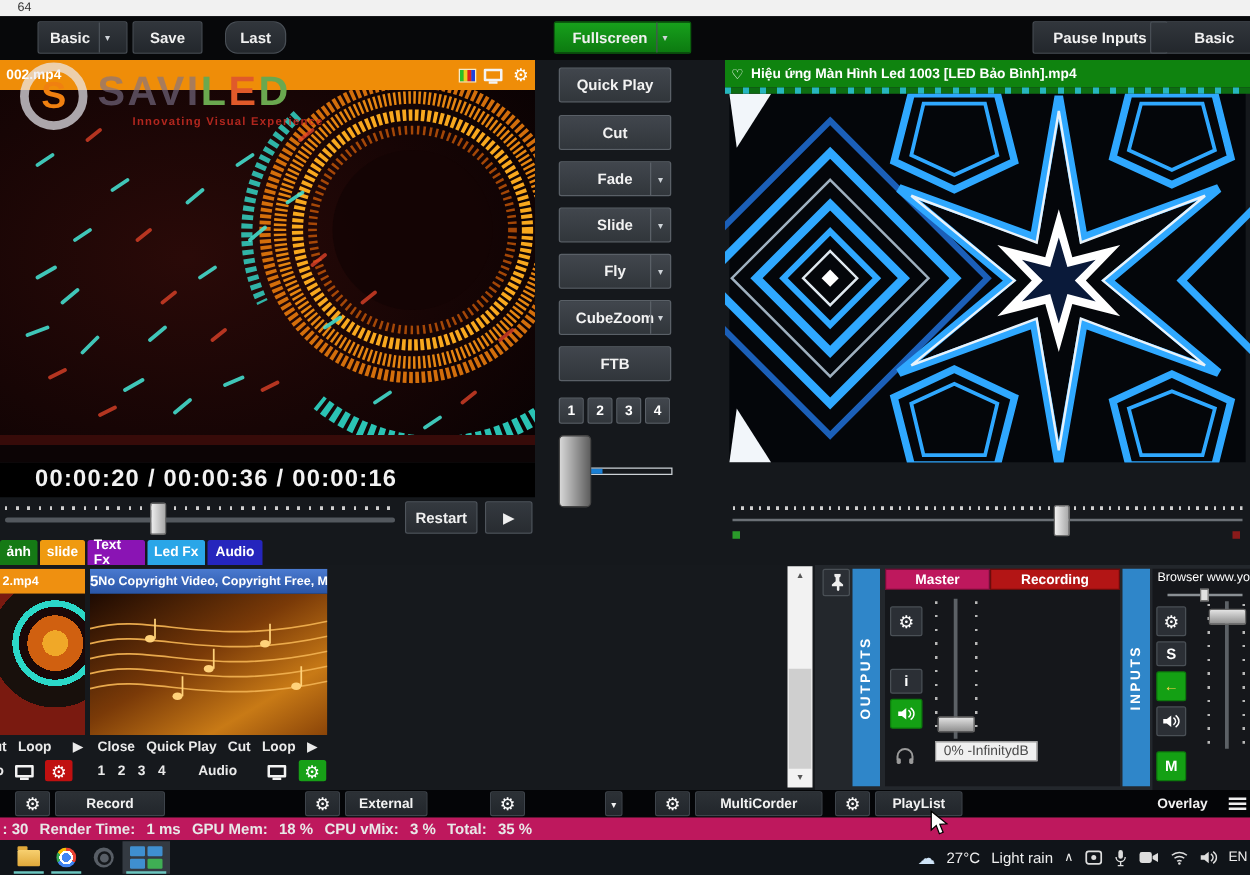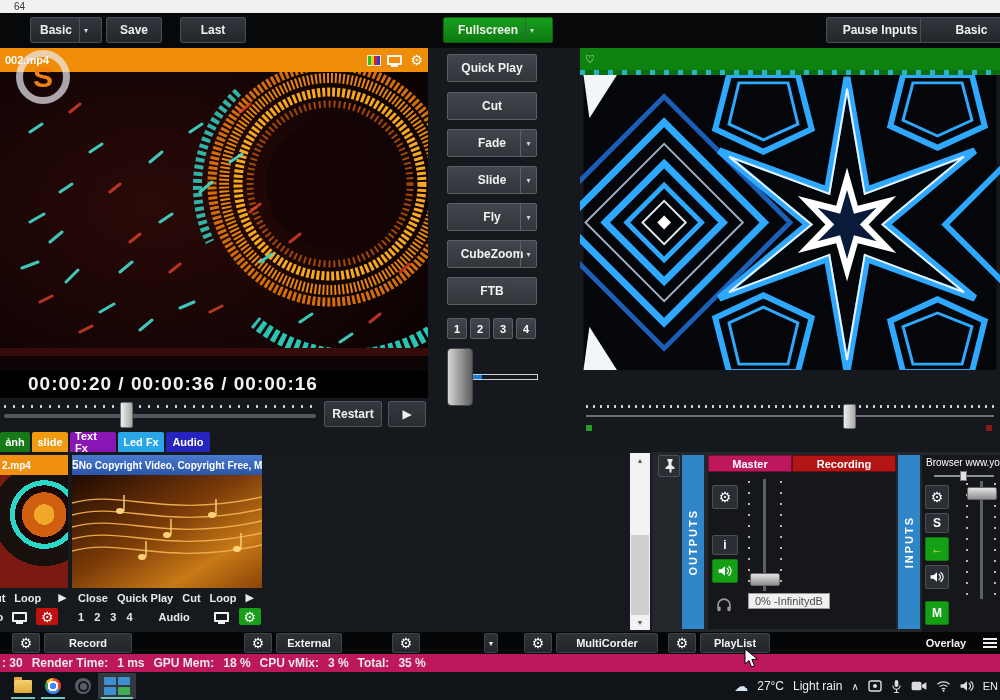--- a/index.html
+++ b/index.html
@@ -102,21 +102,21 @@
   </div>
 
   <div class="abs menubar">
     <div class="mbtn" style="left:30px;width:72px;">
       <span>Basic</span>
       <span class="dd">▾</span>
     </div>
     <div class="mbtn" style="left:106px;width:56px;">
         <span>Save</span>
       </div>
-    <div class="mbtn" style="left:180px;width:66px;">
+    <div class="mbtn" style="left:180px;width:49px;border-radius:10px;">
         <span>Last</span>
       </div>
     <div class="mbtn green" style="left:443px;width:110px;">
       <span>Fullscreen</span>
       <span class="dd">▾</span>
     </div>
     <div class="mbtn" style="left:826px;width:108px;">
         <span>Pause Inputs</span>
       </div>
     <div class="mbtn" style="left:920px;width:103px;">
@@ -169,20 +169,24 @@
     </div>
     <div class="tcbar" style="height:28px;padding-left:28px;">
       <span>00:00:20  /  00:00:36  /  00:00:16</span>
     </div>
   </div>
 
   <div class="abs" style="left:16px;top:50px;z-index:20;display:flex;align-items:flex-start;pointer-events:none;">
     <div class="wm-circle">
         <span>S</span>
       </div>
+    <div style="margin-left:8px;margin-top:4px;">
+      <div class="wm-text"><span>SAVI</span><b><i style="color:#6aa84f">L</i><i style="color:#e05a2a">E</i><i style="color:#6aa84f">D</i></b></div>
+      <div class="wm-tag" style="margin-left:28px;">Innovating Visual Experience</div>
+    </div>
   </div>
 
   <div class="abs" style="left:0;top:398px;width:428px;height:34px;">
     <div class="abs ticks" style="left:4px;top:7px;width:312px;"></div>
     <div class="abs track" style="left:4px;top:16px;width:312px;height:4px;"></div>
     <div class="abs knob" style="left:120px;top:4px;width:13px;height:26px;"></div>
     <div class="abs sbtn" style="left:324px;top:3px;width:58px;height:26px;">
         <span>Restart</span>
       </div>
     <div class="abs sbtn" style="left:388px;top:3px;width:38px;height:26px;">
@@ -229,20 +233,21 @@
     </div>
 
   <div class="abs" style="left:450px;top:374px;width:88px;height:6px;border:1px solid #ccd1d6;">
     <div style="width:36%;height:100%;background:#1a7fd4;"></div>
   </div>
   <div class="abs" style="left:447px;top:348px;width:26px;height:58px;background:linear-gradient(90deg,#d6d6d6,#5e5e5e);border:1px solid #444;border-radius:4px;z-index:5;"></div>
 
   <div class="abs vidwin" style="left:580px;top:48px;width:420px;height:350px;">
     <div class="winhdr" style="height: 22px; background: rgb(15, 131, 15);">
       <span style="margin-right:6px;">♡</span>
+      <span>Hiệu ứng Màn Hình Led 1003 [LED Bảo Bình].mp4</span>
     </div>
     <div style="height:5px;background:#0d6d12;background-image:repeating-linear-gradient(90deg,rgba(45,200,235,.8) 0 5px,transparent 5px 14px);"></div>
     <div style="height:295px;">
       <svg width="420" height="295" viewBox="0 0 420 300">
         <rect width="420" height="300" fill="#04060a"></rect>
 
         <g fill="none">
           <polygon points="82,22 210,150 82,278 -46,150" stroke="#1b5fb8" stroke-width="5"></polygon>
           <polygon points="82,48 184,150 82,252 -20,150" stroke="#2fa8ff" stroke-width="7"></polygon>
           <polygon points="82,70 162,150 82,230 2,150" stroke="#9fb0bf" stroke-width="2"></polygon>

